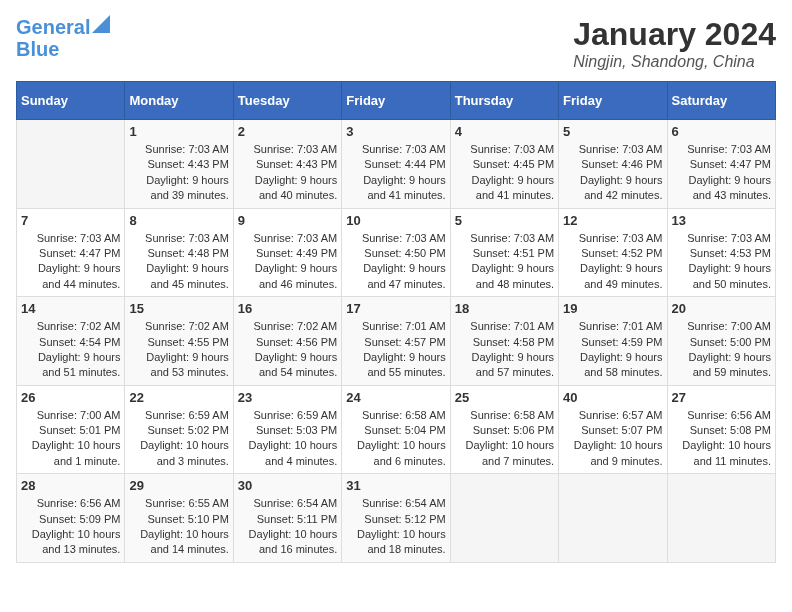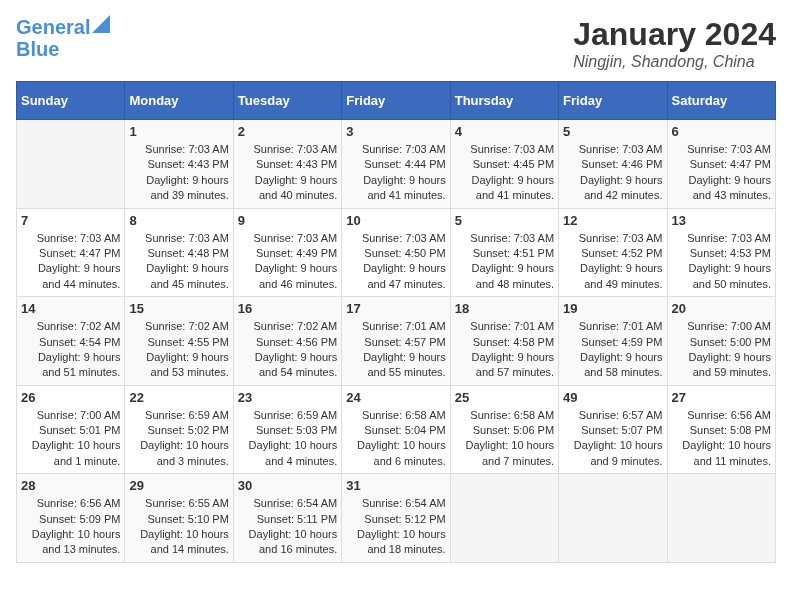--- a/index.html
+++ b/index.html
@@ -225,21 +225,21 @@
         </td>
         <td>
           <div class="day-number">24</div>
           <div class="day-info">Sunrise: 6:58 AM<br>Sunset: 5:04 PM<br>Daylight: 10 hours and 6 minutes.</div>
         </td>
         <td>
           <div class="day-number">25</div>
           <div class="day-info">Sunrise: 6:58 AM<br>Sunset: 5:06 PM<br>Daylight: 10 hours and 7 minutes.</div>
         </td>
         <td>
-          <div class="day-number">49</div>
+          <div class="day-number">40</div>
           <div class="day-info">Sunrise: 6:57 AM<br>Sunset: 5:07 PM<br>Daylight: 10 hours and 9 minutes.</div>
         </td>
         <td>
           <div class="day-number">27</div>
           <div class="day-info">Sunrise: 6:56 AM<br>Sunset: 5:08 PM<br>Daylight: 10 hours and 11 minutes.</div>
         </td>
       </tr>
       <tr>
         <td>
           <div class="day-number">28</div>

